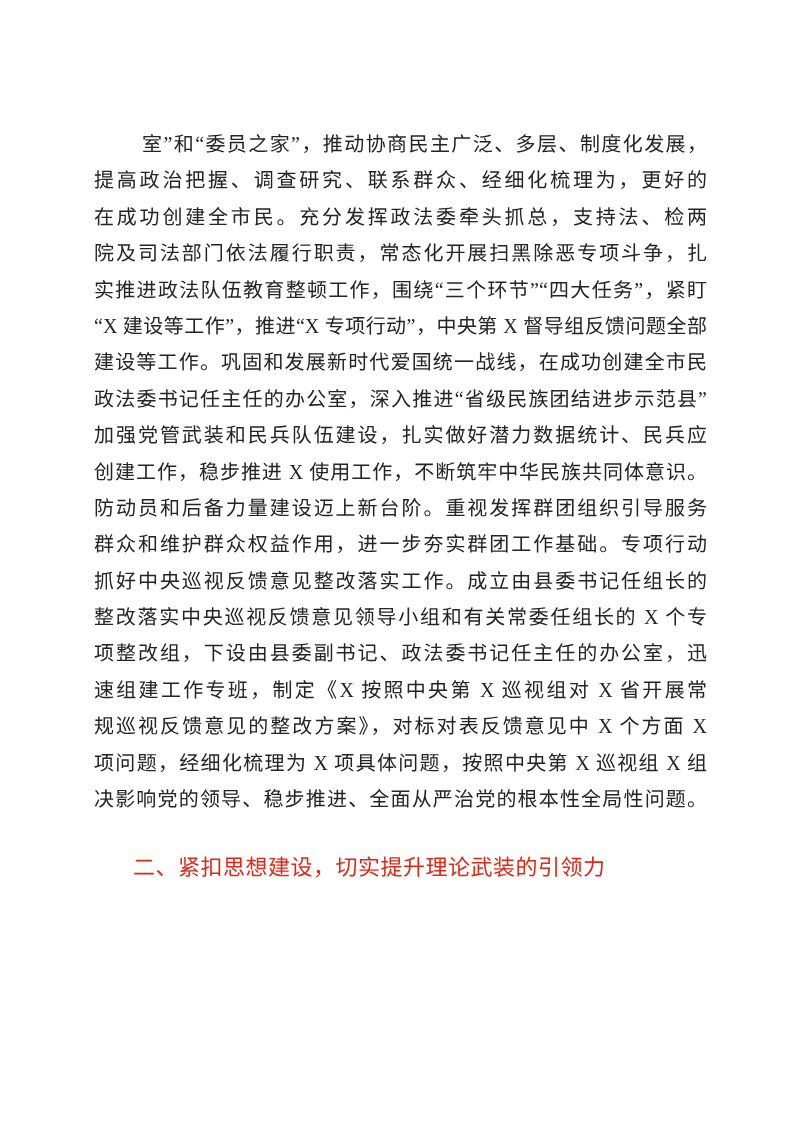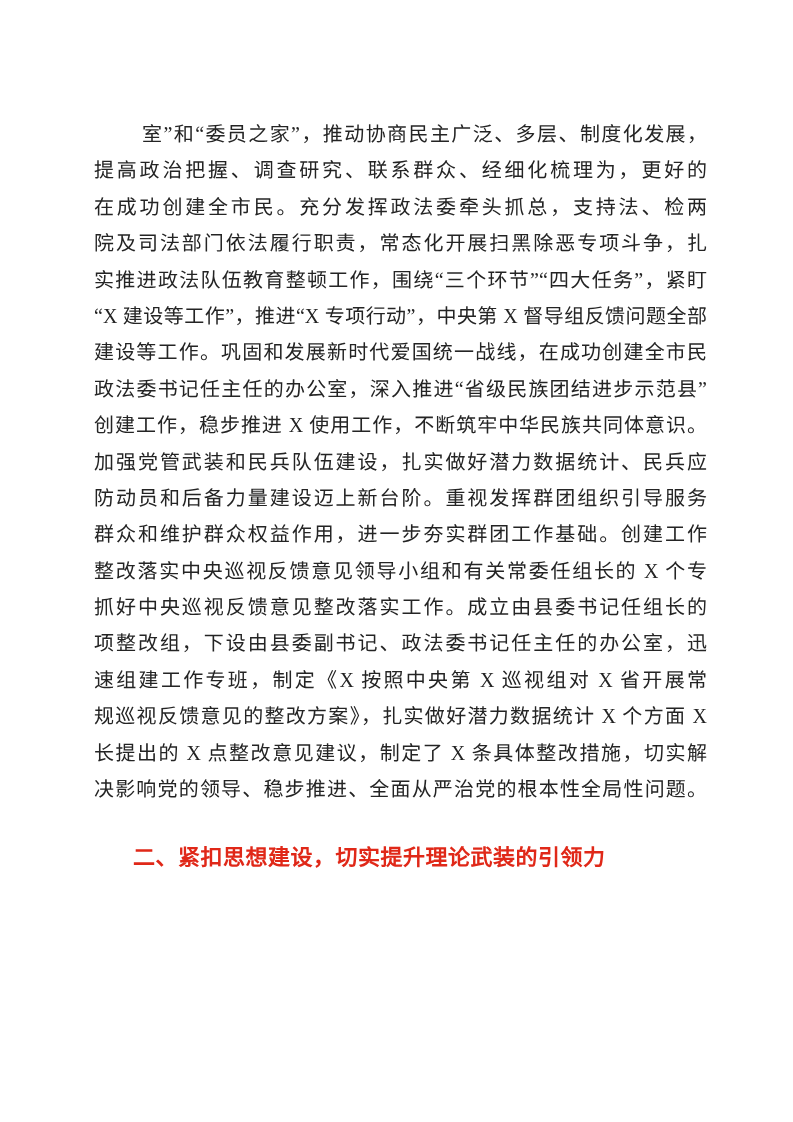--- a/index.html
+++ b/index.html
@@ -10,21 +10,21 @@
   .page {
     position: relative;
     width: 793px;
     height: 1122px;
     background: #ffffff;
     overflow: hidden;
   }
   .content {
     position: absolute;
     left: 94px;
-    top: 116px;
+    top: 126px;
     width: 613px;
   }
   .para .line {
     font-family: "Liberation Serif", "DejaVu Serif", serif;
     font-size: 20px;
     line-height: 36.4px;
     height: 36.4px;
     color: #242424;
     text-align: justify;
     text-align-last: justify;
@@ -32,48 +32,48 @@
     overflow: visible;
   }
   .para .line.first {
     padding-left: 48px;
   }
   .heading {
     margin: 33px 0 0 0;
     padding-left: 39px;
     font-family: "Liberation Sans", "DejaVu Sans", sans-serif;
     font-size: 22px;
-    font-weight: 700;
+    font-weight: 400;
     line-height: 36px;
     color: #e02818;
     text-align: left;
     letter-spacing: 0.5px;
   }
 </style>
 </head>
 <body>
 
 <div class="page">
   <div class="content">
     <div class="para">
       <div class="line first">室”和“委员之家”，推动协商民主广泛、多层、制度化发展，</div>
       <div class="line">提高政治把握、调查研究、联系群众、经细化梳理为，更好的</div>
       <div class="line">在成功创建全市民。充分发挥政法委牵头抓总，支持法、检两</div>
       <div class="line">院及司法部门依法履行职责，常态化开展扫黑除恶专项斗争，扎</div>
       <div class="line">实推进政法队伍教育整顿工作，围绕“三个环节”“四大任务”，紧盯</div>
       <div class="line">“X 建设等工作”，推进“X 专项行动”，中央第 X 督导组反馈问题全部</div>
       <div class="line">建设等工作。巩固和发展新时代爱国统一战线，在成功创建全市民</div>
       <div class="line">政法委书记任主任的办公室，深入推进“省级民族团结进步示范县”</div>
+      <div class="line">加强党管武装和民兵队伍建设，扎实做好潜力数据统计、民兵应</div>
       <div class="line">创建工作，稳步推进 X 使用工作，不断筑牢中华民族共同体意识。</div>
-      <div class="line">加强党管武装和民兵队伍建设，扎实做好潜力数据统计、民兵应</div>
       <div class="line">防动员和后备力量建设迈上新台阶。重视发挥群团组织引导服务</div>
-      <div class="line">群众和维护群众权益作用，进一步夯实群团工作基础。创建工作</div>
+      <div class="line">群众和维护群众权益作用，进一步夯实群团工作基础。专项行动</div>
+      <div class="line">抓好中央巡视反馈意见整改落实工作。成立由县委书记任组长的</div>
       <div class="line">整改落实中央巡视反馈意见领导小组和有关常委任组长的 X 个专</div>
-      <div class="line">抓好中央巡视反馈意见整改落实工作。成立由县委书记任组长的</div>
       <div class="line">项整改组，下设由县委副书记、政法委书记任主任的办公室，迅</div>
       <div class="line">速组建工作专班，制定《X 按照中央第 X 巡视组对 X 省开展常</div>
-      <div class="line">规巡视反馈意见的整改方案》，扎实做好潜力数据统计 X 个方面 X</div>
-      <div class="line">长提出的 X 点整改意见建议，制定了 X 条具体整改措施，切实解</div>
+      <div class="line">规巡视反馈意见的整改方案》，对标对表反馈意见中 X 个方面 X</div>
+      <div class="line">项问题，经细化梳理为 X 项具体问题，按照中央第 X 巡视组 X 组</div>
       <div class="line">决影响党的领导、稳步推进、全面从严治党的根本性全局性问题。</div>
     </div>
     <h2 class="heading">二、紧扣思想建设，切实提升理论武装的引领力</h2>
   </div>
 </div>
 
 </body></html>

